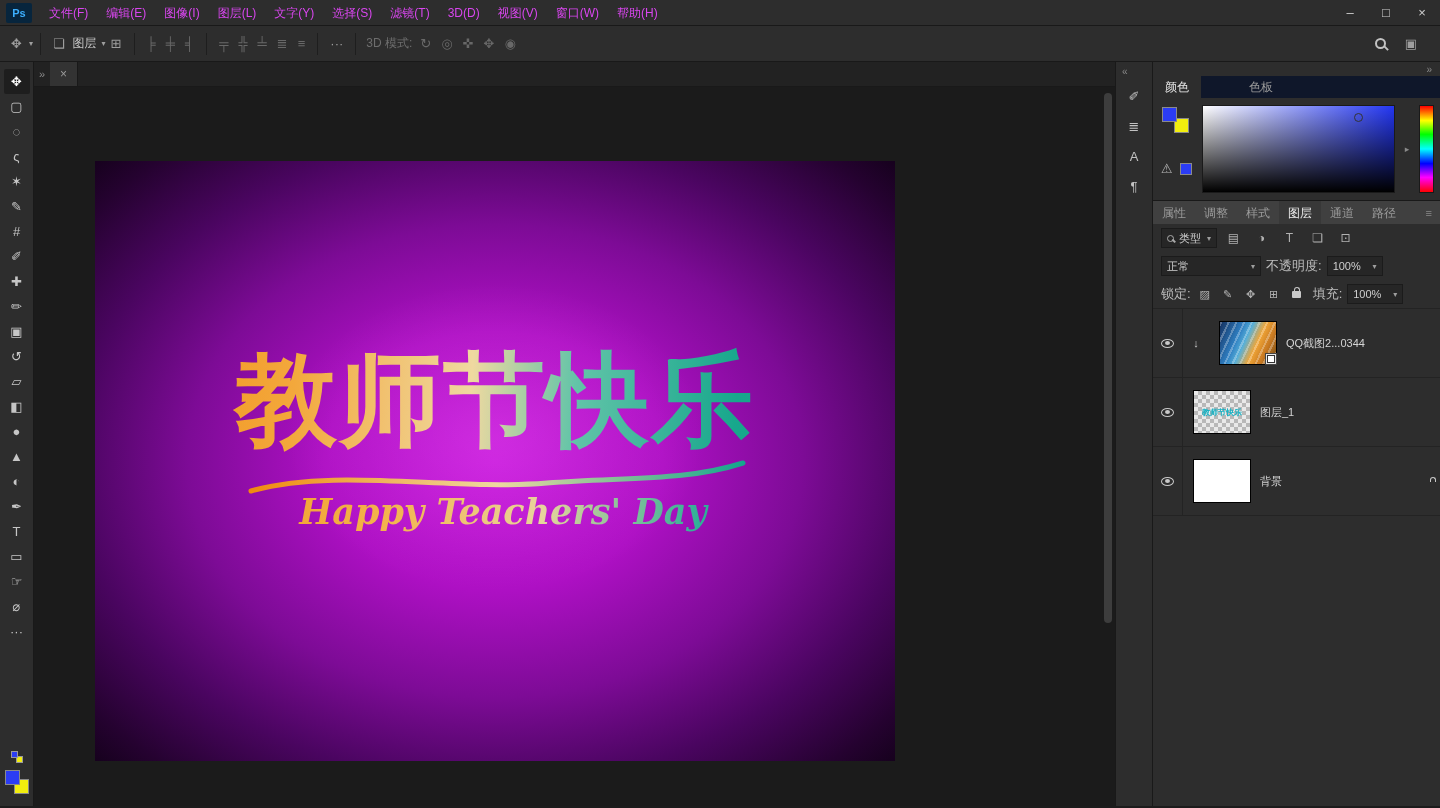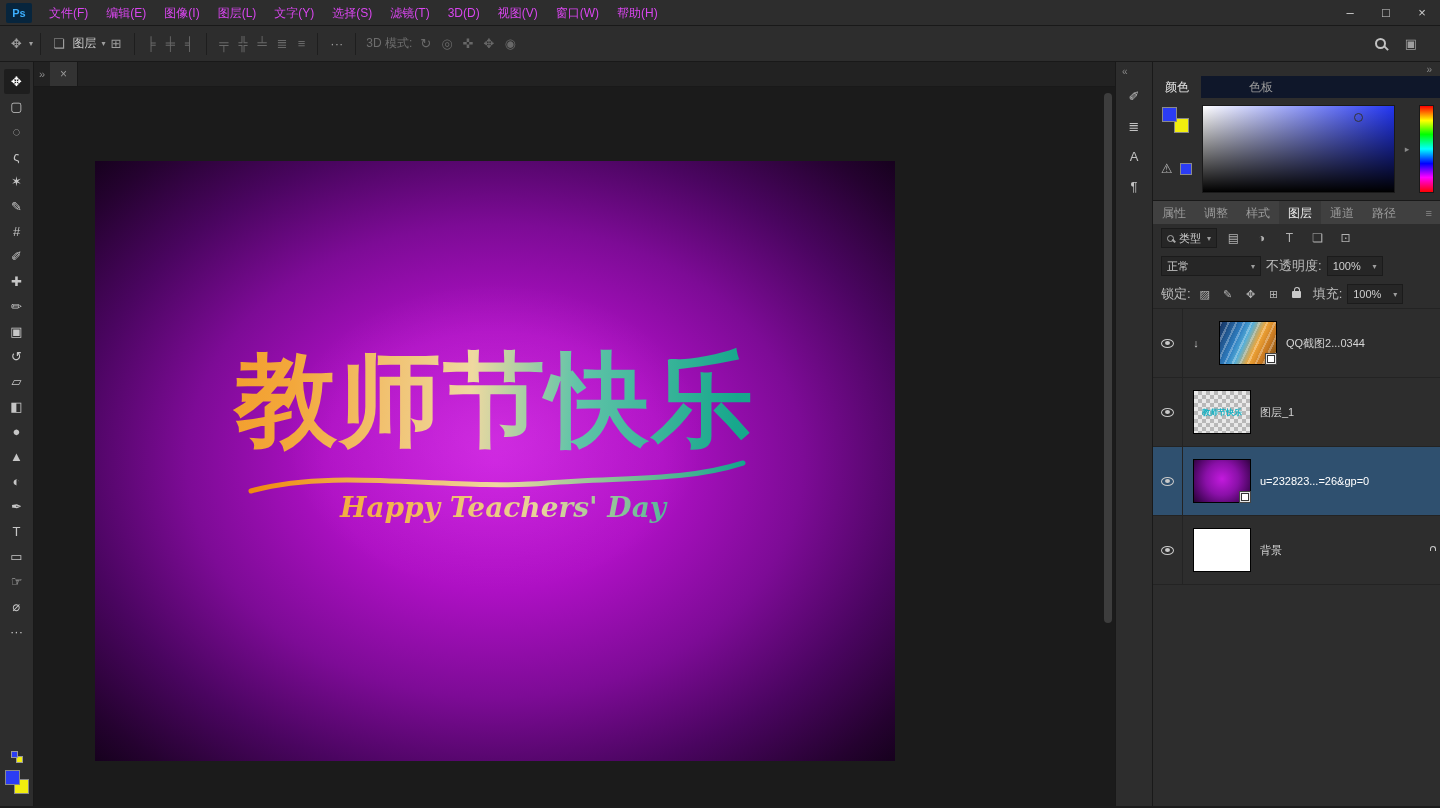--- a/index.html
+++ b/index.html
@@ -53,21 +53,21 @@
   
   .artwork { position:absolute; left:61px; top:74px; width:800px; height:600px;
     background:
       radial-gradient(ellipse 300px 220px at 50% 46%, rgba(255,130,255,.22), rgba(255,130,255,0) 70%),
       radial-gradient(ellipse 560px 430px at 50% 50%, #c414da 0%, #ae10c4 30%, #7d0b96 55%, #4a0560 75%, #250230 92%, #16011d 100%);
   }
   .art-title { position:absolute; left:0; right:0; top:172px; text-align:center; font-size:102px; font-weight:bold; letter-spacing:2px;
     background:linear-gradient(93deg,#f08a0e 0%,#f3a83c 25%,#efd9a0 47%,#62c4a8 60%,#17a78c 80%,#0f9d86 100%);
     -webkit-background-clip:text; background-clip:text; color:transparent; }
   .swoosh { position:absolute; left:152px; top:296px; }
-  .art-sub { position:absolute; left:16px; right:0; top:330px; text-align:center; font-size:28px; font-style:italic; font-weight:bold;
+  .art-sub { position:absolute; left:16px; right:0; top:330px; text-align:center; font-size:35px; font-style:italic; font-weight:bold;
     font-family:"DejaVu Serif","Liberation Serif",serif;
     background:linear-gradient(93deg,#f08a0e 0%,#f3b34c 35%,#e8d49c 55%,#2fb197 75%,#12a089 100%);
     -webkit-background-clip:text; background-clip:text; color:transparent; }
 
   
   .right { width:325px; background:#2d2d2d; border-left:1px solid #191919; display:flex; }
   .dockstrip { width:37px; border-right:1px solid #191919; display:flex; flex-direction:column; align-items:center; padding-top:4px; }
   .dock-head { height:14px; color:#8a8a8a; font-size:10px; align-self:flex-start; padding-left:6px; }
   .dock-icon { width:28px; height:27px; display:flex; align-items:center; justify-content:center; color:#c2c2c2; font-size:13px; margin-top:3px; }
   .panels { flex:1; display:flex; flex-direction:column; min-width:0; }
@@ -347,29 +347,20 @@
           <div class="layer">
             <span class="eye-cell">
                 <span class="eye"></span>
               </span>
             <div class="thumb checker">
               <span class="thumb-text">教师节快乐</span>
             </div>
             <span class="lname">图层_1</span>
           </div>
 
-          <div class="layer selected">
-            <span class="eye-cell">
-                <span class="eye"></span>
-              </span>
-            <div class="thumb t-purple">
-              <span class="smart-badge"></span>
-            </div>
-            <span class="lname">u=232823...=26&amp;gp=0</span>
-          </div>
 
           <div class="layer">
             <span class="eye-cell">
                 <span class="eye"></span>
               </span>
             <div class="thumb t-white"></div>
             <span class="lname">背景</span>
             <span class="lock-right"><span class="padlock"></span></span>
           </div>
         </div>

